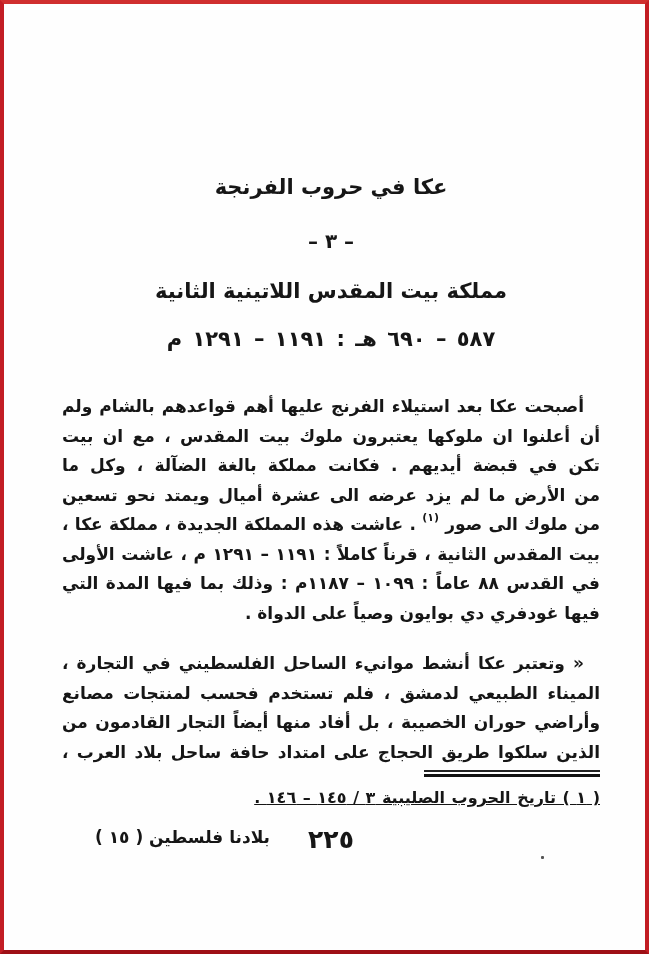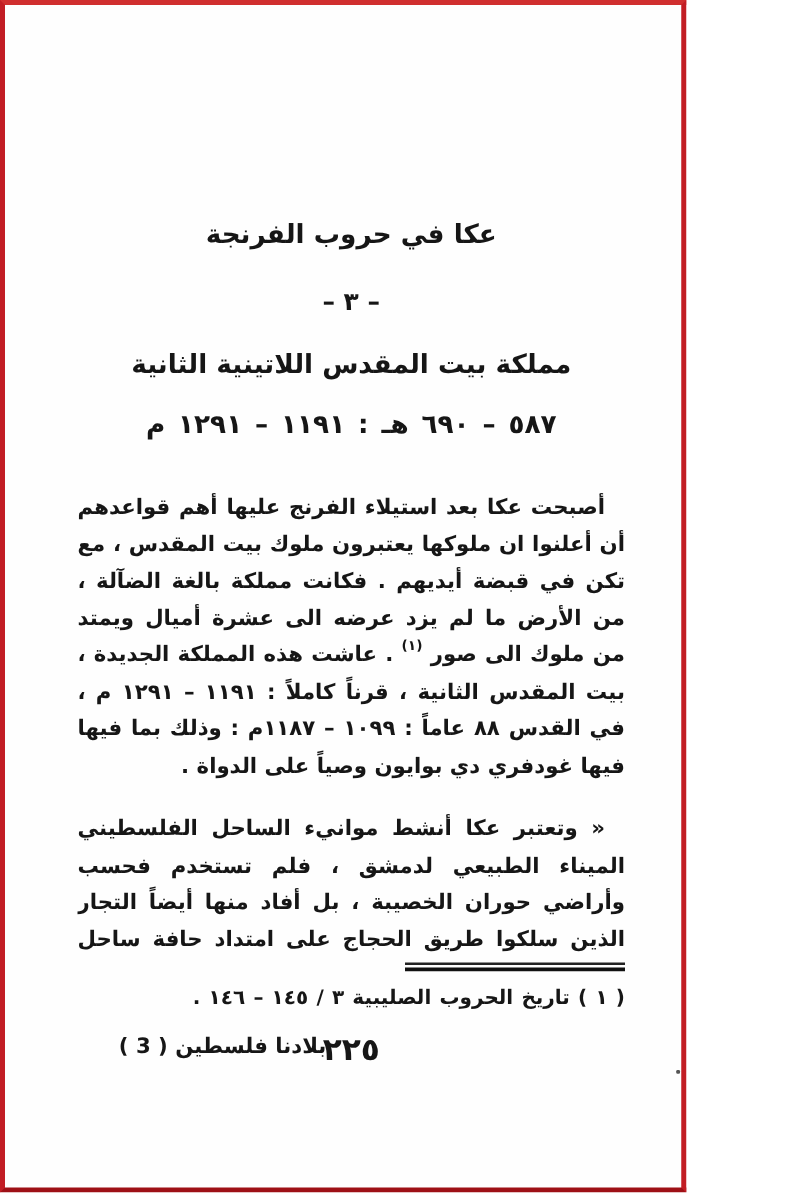--- a/index.html
+++ b/index.html
@@ -1,18 +1,18 @@
 <!DOCTYPE html>
 <html lang="ar"><head>
 <meta charset="utf-8">
 <style>
   html, body { margin: 0; padding: 0; background: #fff; }
   .page {
     position: relative;
-    width: 549px;
+    width: 649px;
     height: 954px;
     box-sizing: border-box;
     background: #fefefe;
     border: 4px solid;
     border-color: #d02f2f #c21d24 #9e1016 #c21d24;
     font-family: "DejaVu Sans", sans-serif;
     color: #161616;
     overflow: hidden;
   }
   .content { direction: rtl; padding: 0 45px 0 58px; font-weight: 700; }
@@ -38,21 +38,21 @@
 
   .fn-ref { font-size: 11px; vertical-align: super; line-height: 0; position: relative; top: -2px; }
 
   .fn-rule {
     margin: 3px 0 0;
     width: 176px;
     height: 2px;
     border-top: 2px solid #222;
     border-bottom: 3px solid #111;
   }
-  .footnote { margin: 8px 0 0; font-size: 16px; line-height: 26px; text-align: right; word-spacing: 1px; }
+  .footnote { margin: 8px 0 0; font-size: 16px; line-height: 26px; text-align: right; word-spacing: 1px; text-decoration: underline; }
 
   .footer { position: relative; margin-top: 14px; height: 30px; }
   .page-number { position: absolute; top: 0; left: 50%; transform: translateX(-50%); font-size: 25px; letter-spacing: 1px; }
   .book-title  { position: absolute; top: 2px; left: 33px; font-size: 17px; }
 
   .speck { position: absolute; left: 537px; top: 852px; width: 3px; height: 3px; background: #555; border-radius: 1px; }
 </style>
 </head>
 <body>
 
@@ -80,18 +80,18 @@
       <span class="line">الميناء الطبيعي لدمشق ، فلم تستخدم فحسب لمنتجات مصانع دمشق ،</span>
       <span class="line">وأراضي حوران الخصيبة ، بل أفاد منها أيضاً التجار القادمون من اليمن ،</span>
       <span class="line">الذين سلكوا طريق الحجاج على امتداد حافة ساحل بلاد العرب ، كما انها</span>
     </div>
 
     <div class="fn-rule"></div>
     <div class="footnote">( ١ ) تاريخ الحروب الصليبية ٣ / ١٤٥ – ١٤٦ .</div>
 
     <div class="footer">
       <span class="page-number">٢٢٥</span>
-      <span class="book-title">بلادنا فلسطين ( 3 )</span>
+      <span class="book-title">بلادنا فلسطين ( ١٥ )</span>
     </div>
 
   </div>
   <div class="speck"></div>
 </div>
 
 </body></html>

